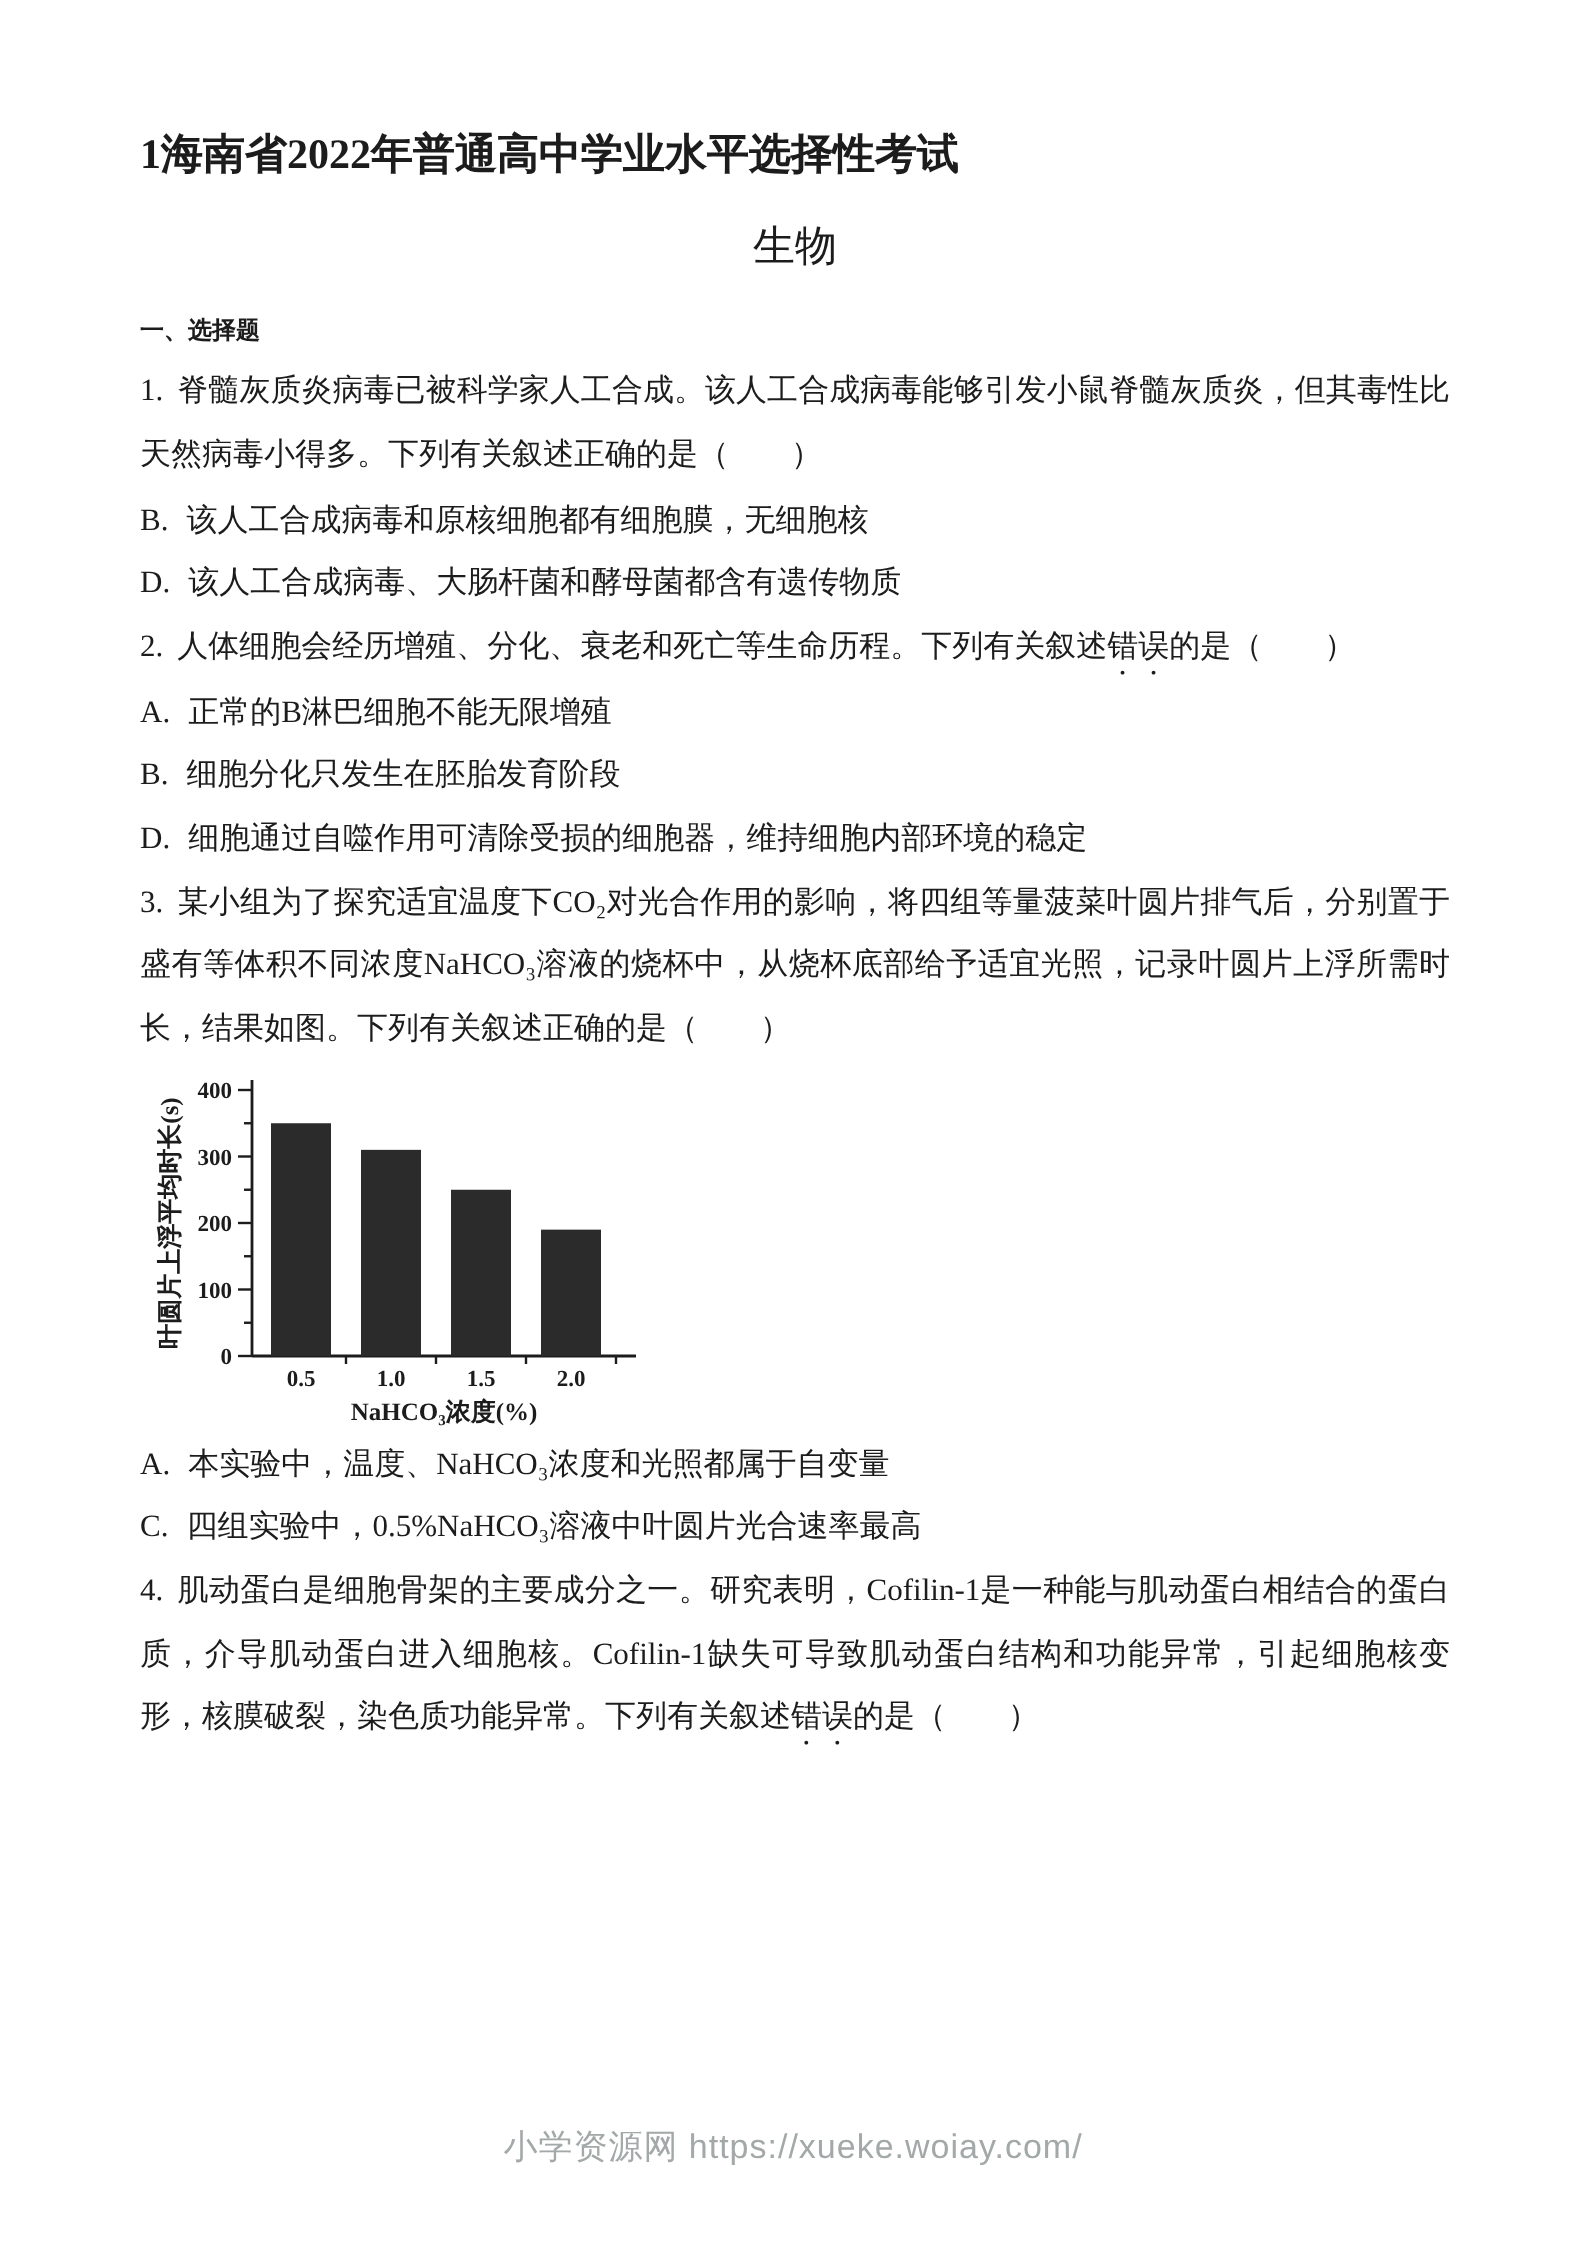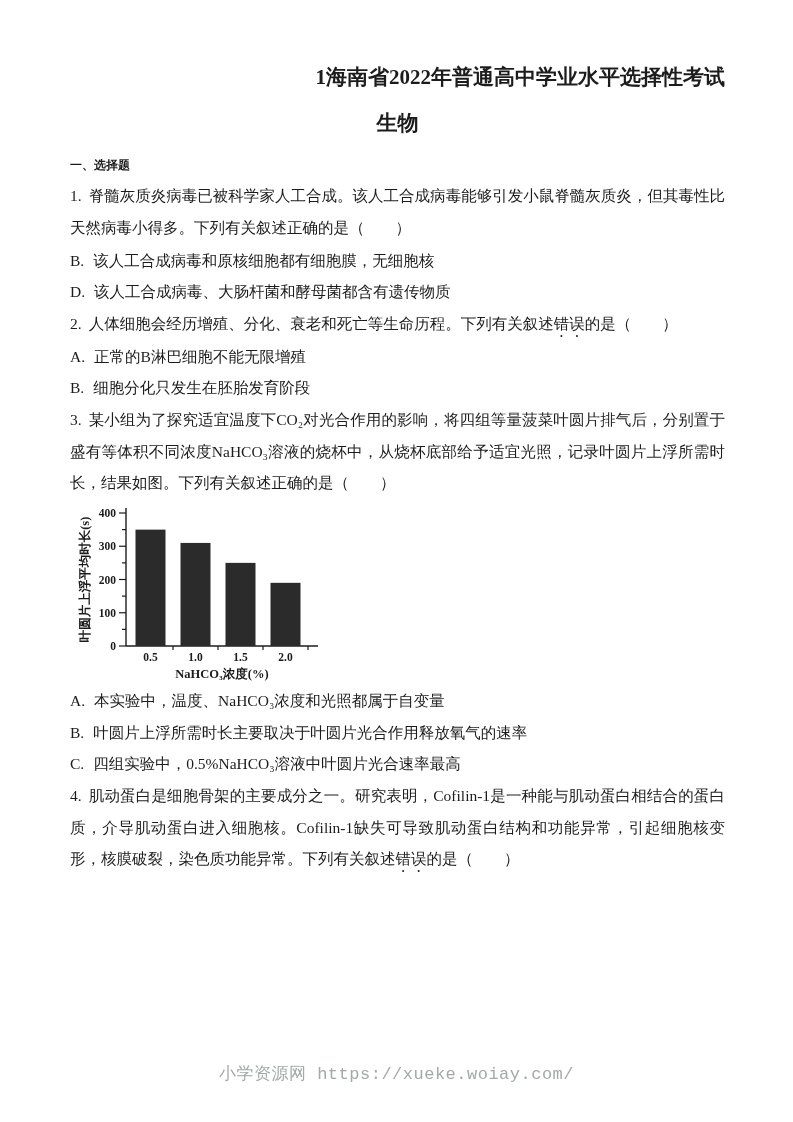--- a/index.html
+++ b/index.html
@@ -11,25 +11,25 @@
     font-family: "Liberation Serif", "DejaVu Serif", serif;
     color: #1c1c1c;
   }
   .page {
     position: absolute;
     left: 70px; top: 62px;
     width: 655px;
   }
   .doc-title {
     font-size: 21px; font-weight: 700;
-    text-align: right; line-height: 30px;
+    text-align: left; line-height: 30px;
     margin: 0 0 16px 0;
   }
   .doc-subtitle {
-    font-size: 21px; font-weight: 700;
+    font-size: 21px; font-weight: 400;
     text-align: center; line-height: 30px;
     margin: 0 0 14px 0;
   }
   .section-heading {
     font-size: 12px; font-weight: 700;
     line-height: 26px; margin: 0 0 2px 0;
   }
   p.line {
     font-size: 15.5px; line-height: 31.6px;
     margin: 0; text-align: justify;
@@ -56,21 +56,21 @@
     font-size: 11.5px; font-weight: 700; fill: #1c1c1c;
   }
   .chart-axislabel {
     font-family: "Liberation Serif", "DejaVu Serif", serif;
     font-size: 12.5px; font-weight: 700; fill: #1c1c1c;
   }
   .footer {
     position: absolute;
     left: 0; top: 1062px; width: 793px;
     text-align: center;
-    font-family: Liberation Mono, monospace;
+    font-family: Liberation Sans, sans-serif;
     font-size: 17px; color: #a3a8a8;
     letter-spacing: 0.5px;
   }
 </style>
 </head>
 <body>
 
 <div class="page">
 
   <h1 class="doc-title">1海南省2022年普通高中学业水平选择性考试</h1>
@@ -80,20 +80,21 @@
   <div>
     <p class="line"><span class="qnum">1.</span><span>脊髓灰质炎病毒已被科学家人工合成。该人工合成病毒能够引发小鼠脊髓灰质炎，但其毒性比天然病毒小得多。下列有关叙述</span><span class="em-dots"></span><span>正确的是（　　）</span></p>
     <p class="line"><span class="opt-label">B.</span><span>该人工合成病毒和原核细胞都有细胞膜，无细胞核</span></p>
     <p class="line"><span class="opt-label">D.</span><span>该人工合成病毒、大肠杆菌和酵母菌都含有遗传物质</span></p>
   </div>
 
   <div>
     <p class="line"><span class="qnum">2.</span><span>人体细胞会经历增殖、分化、衰老和死亡等生命历程。下列有关叙述</span><span class="em-dots">错误</span><span>的是（　　）</span></p>
     <p class="line"><span class="opt-label">A.</span><span>正常的B淋巴细胞不能无限增殖</span></p>
     <p class="line"><span class="opt-label">B.</span><span>细胞分化只发生在胚胎发育阶段</span></p>
+    <p class="line"><span class="opt-label">D.</span><span>细胞通过自噬作用可清除受损的细胞器，维持细胞内部环境的稳定</span></p>
   </div>
 
   <div>
     <p class="line"><span class="qnum">3.</span><span>某小组为了探究适宜温度下CO₂对光合作用的影响，将四组等量菠菜叶圆片排气后，分别置于盛有等体积不同浓度NaHCO₃溶液的烧杯中，从烧杯底部给予适宜光照，记录叶圆片上浮所需时长，结果如图。下列有关叙述</span><span class="em-dots"></span><span>正确的是（　　）</span></p>
 
     <div class="chart-wrap" id="chart">
         <svg width="260" height="180" viewBox="0 0 260 180">
           <line x1="50" y1="5" x2="50" y2="143" class="chart-axis"></line>
           <line x1="50" y1="143" x2="242" y2="143" class="chart-axis"></line>
           <line x1="43" y1="143" x2="50" y2="143" class="chart-tick"></line>
@@ -121,21 +122,20 @@
           <line x1="187" y1="143" x2="187" y2="147" class="chart-tick"></line>
           <rect x="194.5" y="79.825" width="30" height="63.175" class="chart-bar" fill="#2b2b2b"></rect>
           <text x="209.5" y="158" class="chart-ticklabel" text-anchor="middle">2.0</text>
           <line x1="232" y1="143" x2="232" y2="147" class="chart-tick"></line>
           <text x="146" y="175" class="chart-axislabel" text-anchor="middle">NaHCO₃浓度(%)</text>
           <text x="13" y="76.5" class="chart-axislabel" text-anchor="middle" transform="rotate(-90 13 76.5)">叶圆片上浮平均时长(s)</text>
         </svg>
       </div>
 
     <p class="line"><span class="opt-label">A.</span><span>本实验中，温度、NaHCO₃浓度和光照都属于自变量</span></p>
-    <p class="line"><span class="opt-label">B.</span><span>叶圆片上浮所需时长主要取决于叶圆片光合作用释放氧气的速率</span></p>
     <p class="line"><span class="opt-label">C.</span><span>四组实验中，0.5%NaHCO₃溶液中叶圆片光合速率最高</span></p>
   </div>
 
   <div>
     <p class="line"><span class="qnum">4.</span><span>肌动蛋白是细胞骨架的主要成分之一。研究表明，Cofilin-1是一种能与肌动蛋白相结合的蛋白质，介导肌动蛋白进入细胞核。Cofilin-1缺失可导致肌动蛋白结构和功能异常，引起细胞核变形，核膜破裂，染色质功能异常。下列有关叙述</span><span class="em-dots">错误</span><span>的是（　　）</span></p>
   </div>
 
 </div>
 
 <div class="footer">小学资源网 https://xueke.woiay.com/</div>

